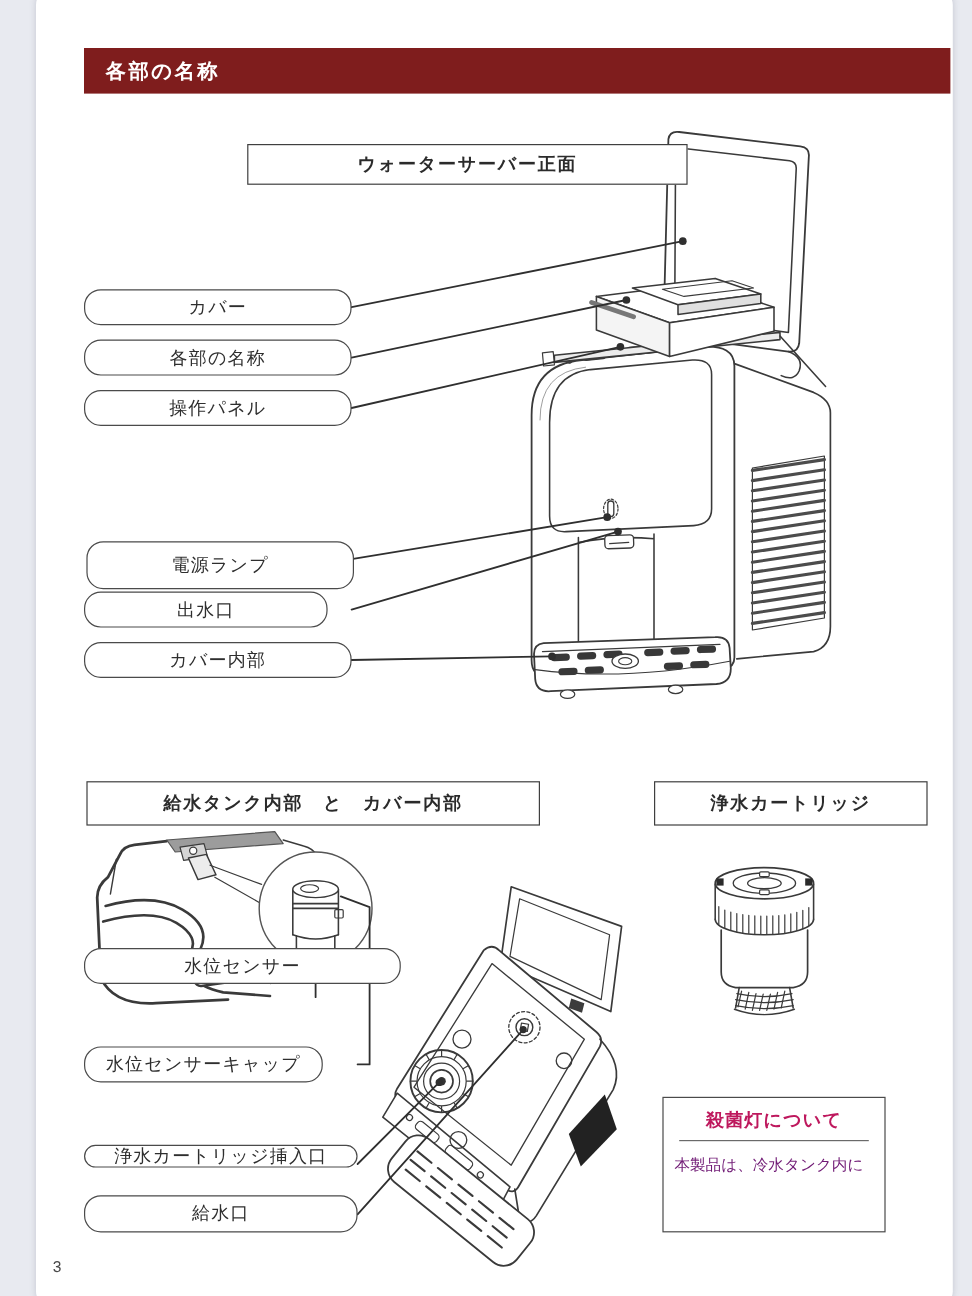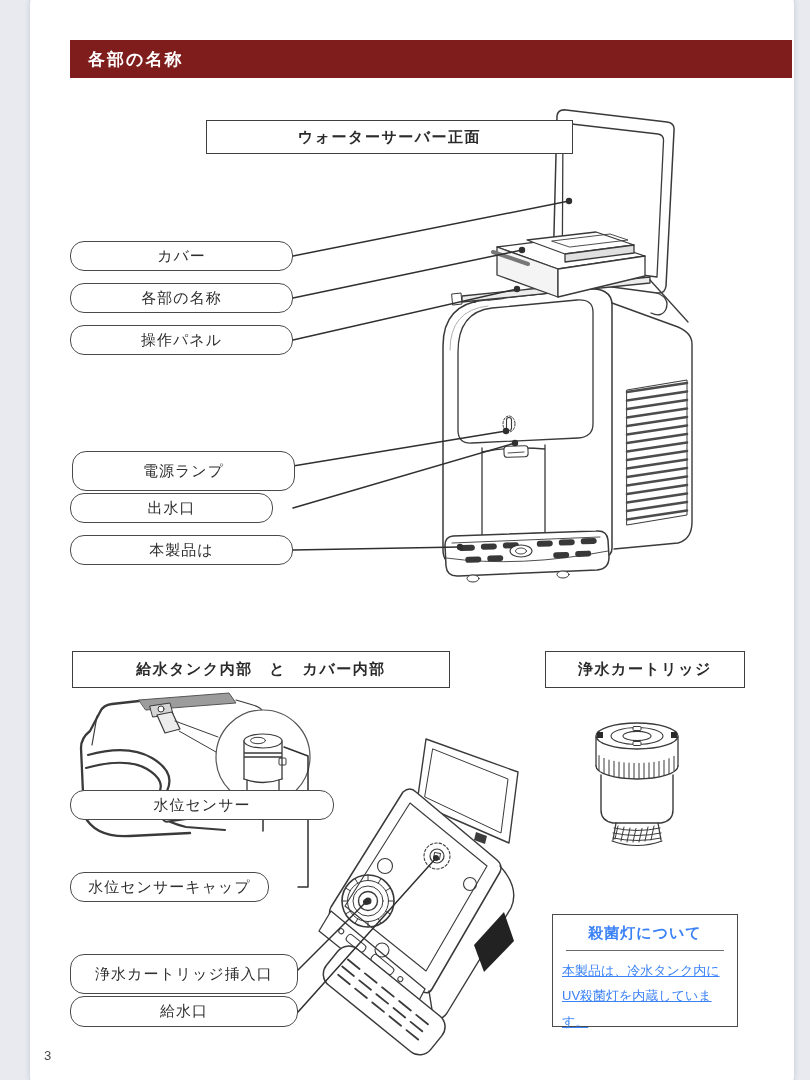--- a/index.html
+++ b/index.html
@@ -29,23 +29,23 @@
   .pill{
     position:absolute;background:#fff;border:1.6px solid #4a4a4a;border-radius:14px;
     display:flex;align-items:center;justify-content:center;
     font-size:15px;color:#2e2e2e;letter-spacing:1px;box-sizing:border-box;
   }
   .uv-box{
     position:absolute;left:552px;top:914px;width:186px;height:113px;
     background:#fff;border:1.3px solid #4a4a4a;box-sizing:border-box;
     display:flex;flex-direction:column;align-items:center;
   }
-  .uv-title{font-weight:bold;font-size:15px;color:#3b82f6;letter-spacing:1px;margin-top:9px;}
+  .uv-title{font-weight:bold;font-size:15px;color:#be185d;letter-spacing:1px;margin-top:9px;}
   .uv-divider{width:158px;height:0;border-top:1px solid #6a6a6a;margin-top:7px;}
-  .uv-body{width:100%;box-sizing:border-box;padding:7px 9px 0 9px;font-size:13px;color:#3b82f6;line-height:1.95;text-decoration:underline;}
+  .uv-body{width:100%;box-sizing:border-box;padding:7px 9px 0 9px;font-size:13px;color:#701a75;line-height:1.95;}
   .page-num{position:absolute;left:44px;top:1048px;font-size:13px;color:#4a4a4a;}
   svg{position:absolute;left:0;top:0;pointer-events:none;}
 </style>
 </head>
 <body>
 
 <div class="page"></div>
 
 <svg width="810" height="1080" viewBox="0 0 810 1080">
   <g stroke="#3a3a3a" fill="none" stroke-width="1.3" stroke-linejoin="round" stroke-linecap="round">
@@ -251,32 +251,31 @@
   <span>各部の名称</span>
 </div>
 
 <div class="secbox" style="left:206px;top:120px;width:367px;height:34px">ウォーターサーバー正面</div>
 
 <div class="pill" style="left:70px;top:241px;width:223px;height:30px">カバー</div>
 <div class="pill" style="left:70px;top:283px;width:223px;height:30px">各部の名称</div>
 <div class="pill" style="left:70px;top:325px;width:223px;height:30px">操作パネル</div>
 <div class="pill" style="left:72px;top:451px;width:223px;height:40px">電源ランプ</div>
 <div class="pill" style="left:70px;top:493px;width:203px;height:30px">出水口</div>
-<div class="pill" style="left:70px;top:535px;width:223px;height:30px">本製品は</div>
+<div class="pill" style="left:70px;top:535px;width:223px;height:30px">カバー内部</div>
 
 <div class="secbox" style="left:72px;top:651px;width:378px;height:37px">給水タンク内部　と　カバー内部</div>
-<div class="secbox" style="left:545px;top:651px;width:200px;height:37px">浄水カートリッジ</div>
+<div class="secbox" style="left:545px;top:651px;width:228px;height:37px">浄水カートリッジ</div>
 
 <div class="pill" style="left:70px;top:790px;width:264px;height:30px">水位センサー</div>
 <div class="pill" style="left:70px;top:872px;width:199px;height:30px">水位センサーキャップ</div>
-<div class="pill" style="left:70px;top:954px;width:228px;height:40px">浄水カートリッジ挿入口</div>
+<div class="pill" style="left:70px;top:954px;width:228px;height:19px">浄水カートリッジ挿入口</div>
 <div class="pill" style="left:70px;top:996px;width:228px;height:31px">給水口</div>
 
 <div class="uv-box">
   <div class="uv-title">殺菌灯について</div>
   <div class="uv-divider"></div>
   <div class="uv-body">
     <div>本製品は、冷水タンク内に</div>
-    <div>UV殺菌灯を内蔵しています。</div>
   </div>
 </div>
 
 <div class="page-num">3</div>
 
 </body></html>

